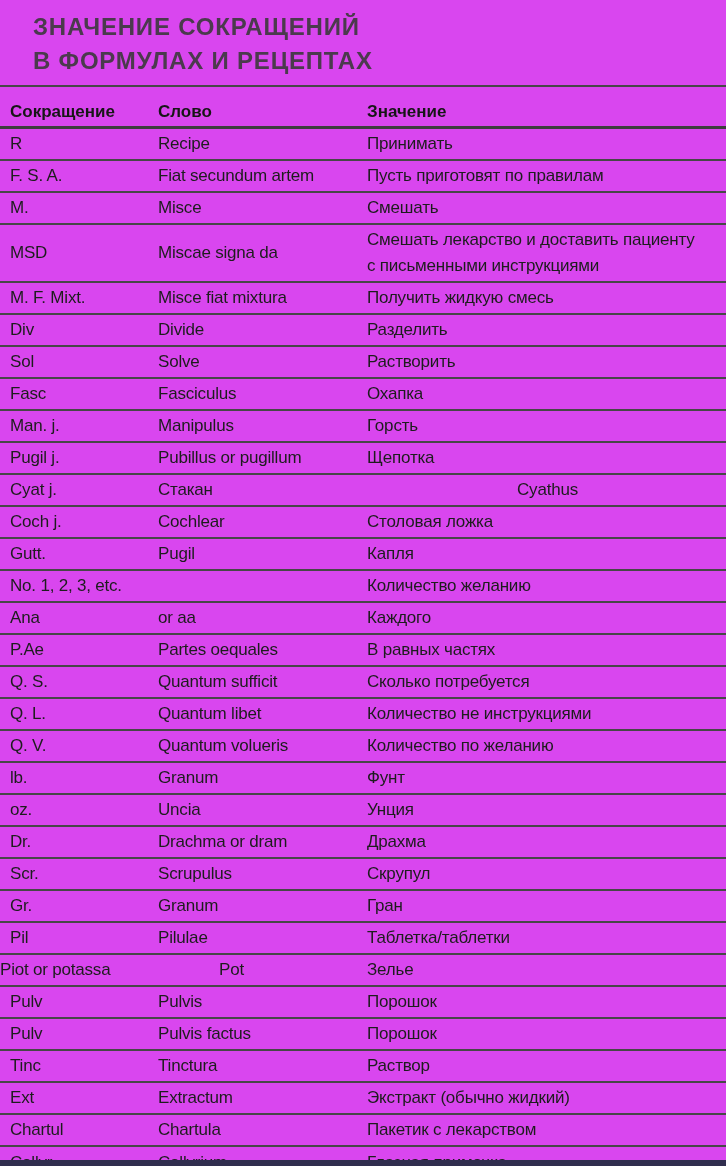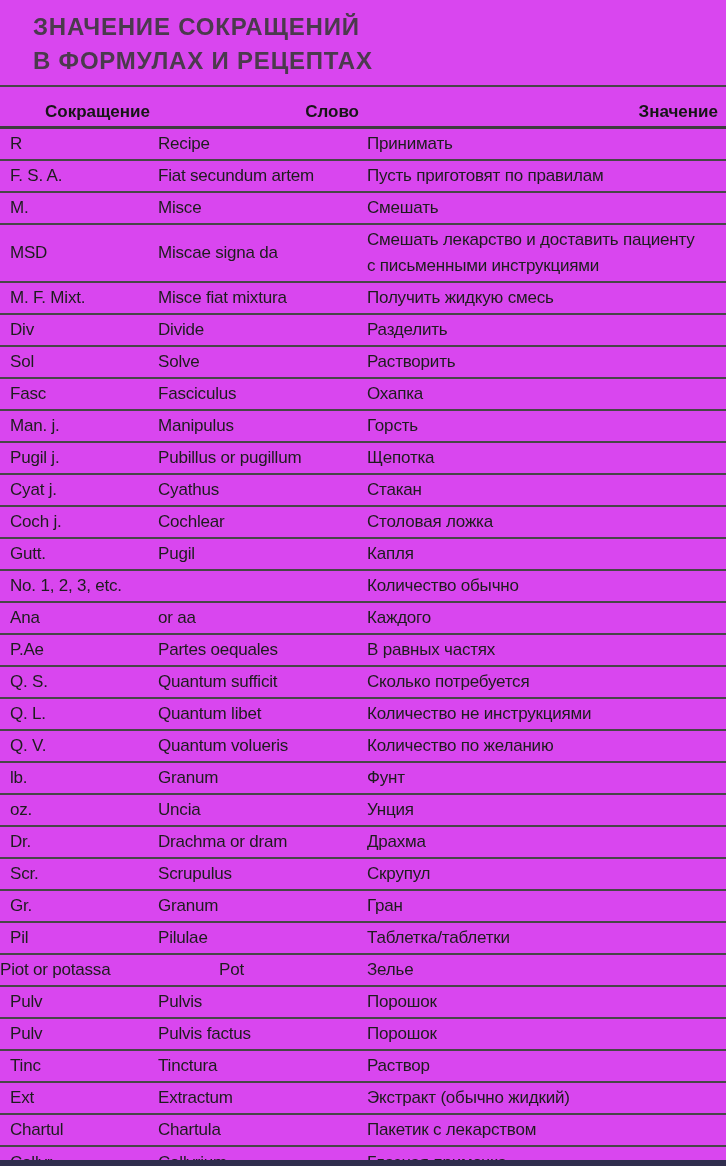--- a/index.html
+++ b/index.html
@@ -43,21 +43,21 @@
   }
   .trow:last-child { border-bottom: none; }
   .cell {
     white-space: pre-line;
     line-height: 26px;
     padding: 2px 8px 2px 0;
   }
   .col1 { width: 158px; padding-left: 10px; }
   .col2 { width: 209px; }
   .col3 { flex: 1; }
-  .thead .col1, .thead .col2, .thead .col3 { line-height: 18px; padding-top: 0; padding-bottom: 0; text-align: right; }
+  .thead .col1, .thead .col2, .thead .col3 { line-height: 18px; padding-top: 0; padding-bottom: 0; }
   .footer-bar {
     position: absolute;
     left: 0; right: 0; bottom: 0;
     height: 6px;
     background: #302e4e;
   }
 </style>
 </head>
 <body>
 
@@ -121,37 +121,37 @@
           <div class="cell col2">Manipulus</div>
           <div class="cell col3">Горсть</div>
         </div>
         <div class="trow">
           <div class="cell col1">Pugil j.</div>
           <div class="cell col2">Pubillus or pugillum</div>
           <div class="cell col3">Щепотка</div>
         </div>
         <div class="trow">
           <div class="cell col1">Cyat j.</div>
+          <div class="cell col3">Стакан</div>
           <div class="cell col2">Cyathus</div>
-          <div class="cell col3">Стакан</div>
         </div>
         <div class="trow">
           <div class="cell col1">Coch j.</div>
           <div class="cell col2">Cochlear</div>
           <div class="cell col3">Столовая ложка</div>
         </div>
         <div class="trow">
           <div class="cell col1">Gutt.</div>
           <div class="cell col2">Pugil</div>
           <div class="cell col3">Капля</div>
         </div>
         <div class="trow">
           <div class="cell col1">No. 1, 2, 3, etc.</div>
           <div class="cell col2"></div>
-          <div class="cell col3">Количество обычно</div>
+          <div class="cell col3">Количество желанию</div>
         </div>
         <div class="trow">
           <div class="cell col1">Ana</div>
           <div class="cell col2">or aa</div>
           <div class="cell col3">Каждого</div>
         </div>
         <div class="trow">
           <div class="cell col1">P.Ae</div>
           <div class="cell col2">Partes oequales</div>
           <div class="cell col3">В равных частях</div>

